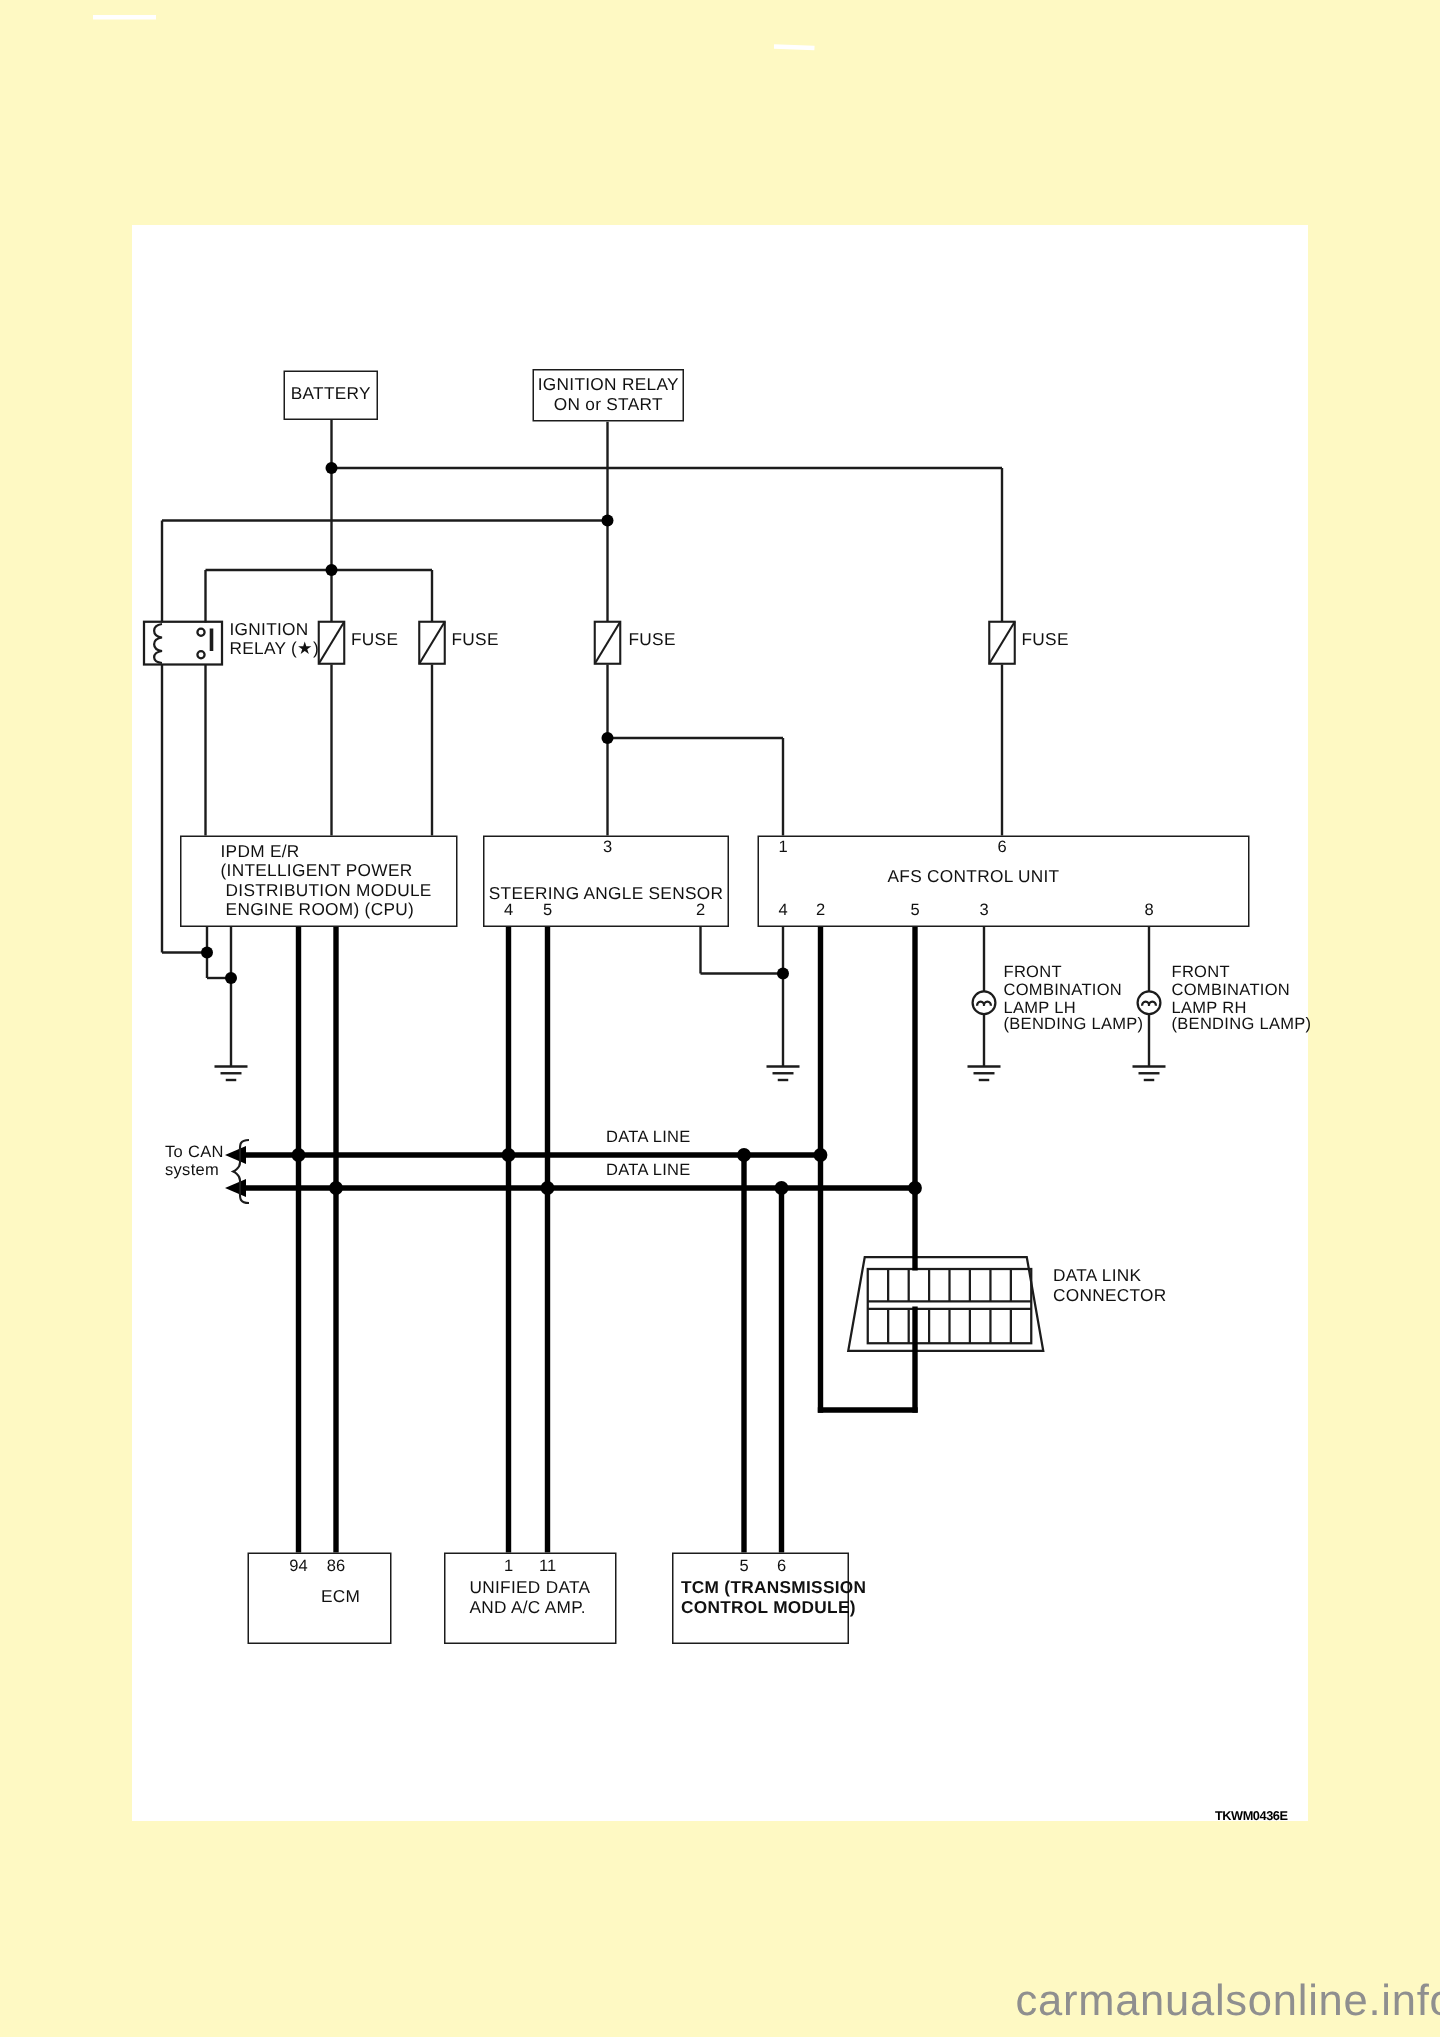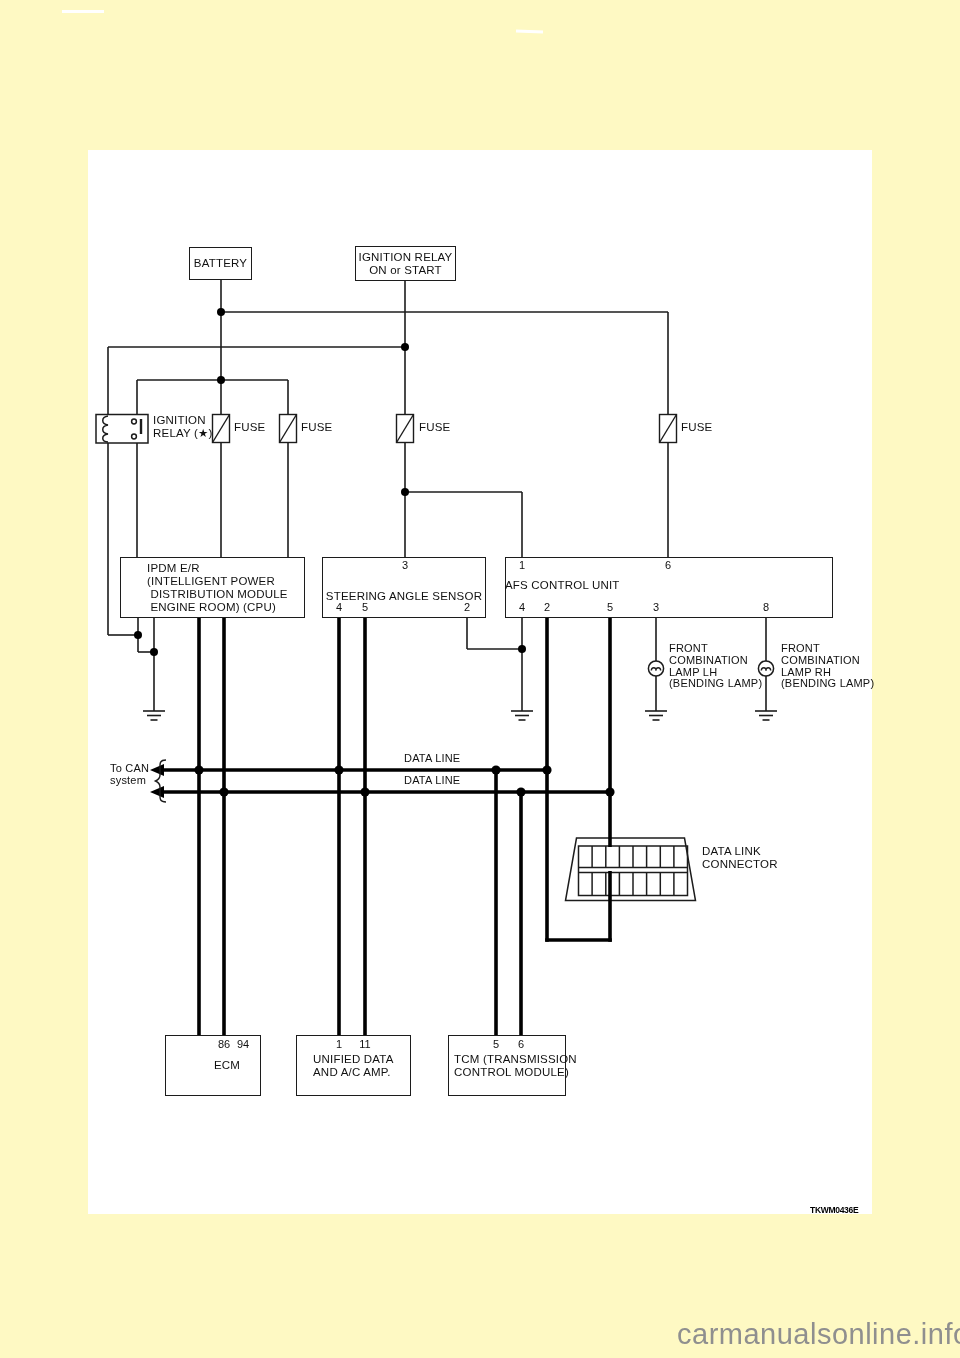--- a/index.html
+++ b/index.html
@@ -169,41 +169,41 @@
   <div class="cbox center" style="left:355px;top:246px;width:101px;height:35px;"><span>IGNITION RELAY
 ON or START</span></div>
   <div class="cbox" style="left:120px;top:557px;width:185px;height:61px;"></div>
   <div class="boxtext" style="left:147px;top:562px;">IPDM E/R
 (INTELLIGENT POWER
  DISTRIBUTION MODULE
  ENGINE ROOM) (CPU)</div>
   <div class="cbox" style="left:322px;top:557px;width:164px;height:61px;"></div>
   <div class="lbl" style="left:322px;top:579px;width:164px;text-align:center;margin-top:11px;">STEERING ANGLE SENSOR</div>
   <div class="cbox" style="left:505px;top:557px;width:328px;height:61px;"></div>
-  <div class="lbl" style="left:505px;top:579px;width:288px;text-align:left;">AFS CONTROL UNIT</div>
+  <div class="lbl" style="left:505px;top:579px;width:288px;text-align:center;">AFS CONTROL UNIT</div>
   <div class="cbox center" style="left:165px;top:1035px;width:96px;height:61px;padding-left:28px;"><span>ECM</span></div>
   <div class="cbox" style="left:296px;top:1035px;width:115px;height:61px;"></div>
   <div class="boxtext" style="left:313px;top:1053px;">UNIFIED DATA
 AND A/C AMP.</div>
   <div class="cbox" style="left:448px;top:1035px;width:118px;height:61px;"></div>
-  <div class="boxtext" style="left:454px;top:1053px;">TCM (TRANSMISSION
+  <div class="boxtext" style="left:454px;top:1053px;font-weight:bold;">TCM (TRANSMISSION
 CONTROL MODULE)</div>
 
   <div class="pin" style="left:405px;top:559px;">3</div>
   <div class="pin" style="left:339px;top:601px;">4</div>
   <div class="pin" style="left:365px;top:601px;">5</div>
   <div class="pin" style="left:467px;top:601px;">2</div>
   <div class="pin" style="left:522px;top:559px;">1</div>
   <div class="pin" style="left:668px;top:559px;">6</div>
   <div class="pin" style="left:522px;top:601px;">4</div>
   <div class="pin" style="left:547px;top:601px;">2</div>
   <div class="pin" style="left:610px;top:601px;">5</div>
   <div class="pin" style="left:656px;top:601px;">3</div>
   <div class="pin" style="left:766px;top:601px;">8</div>
-  <div class="pin" style="left:199px;top:1038px;margin-left:44px;">94</div>
+  <div class="pin" style="left:199px;top:1038px;">94</div>
   <div class="pin" style="left:224px;top:1038px;">86</div>
   <div class="pin" style="left:339px;top:1038px;">1</div>
   <div class="pin" style="left:365px;top:1038px;">11</div>
   <div class="pin" style="left:496px;top:1038px;">5</div>
   <div class="pin" style="left:521px;top:1038px;">6</div>
 
   <div class="lbl" style="left:153px;top:414px;">IGNITION
 RELAY (★)</div>
   <div class="lbl" style="left:234px;top:421px;">FUSE</div>
   <div class="lbl" style="left:301px;top:421px;">FUSE</div>

